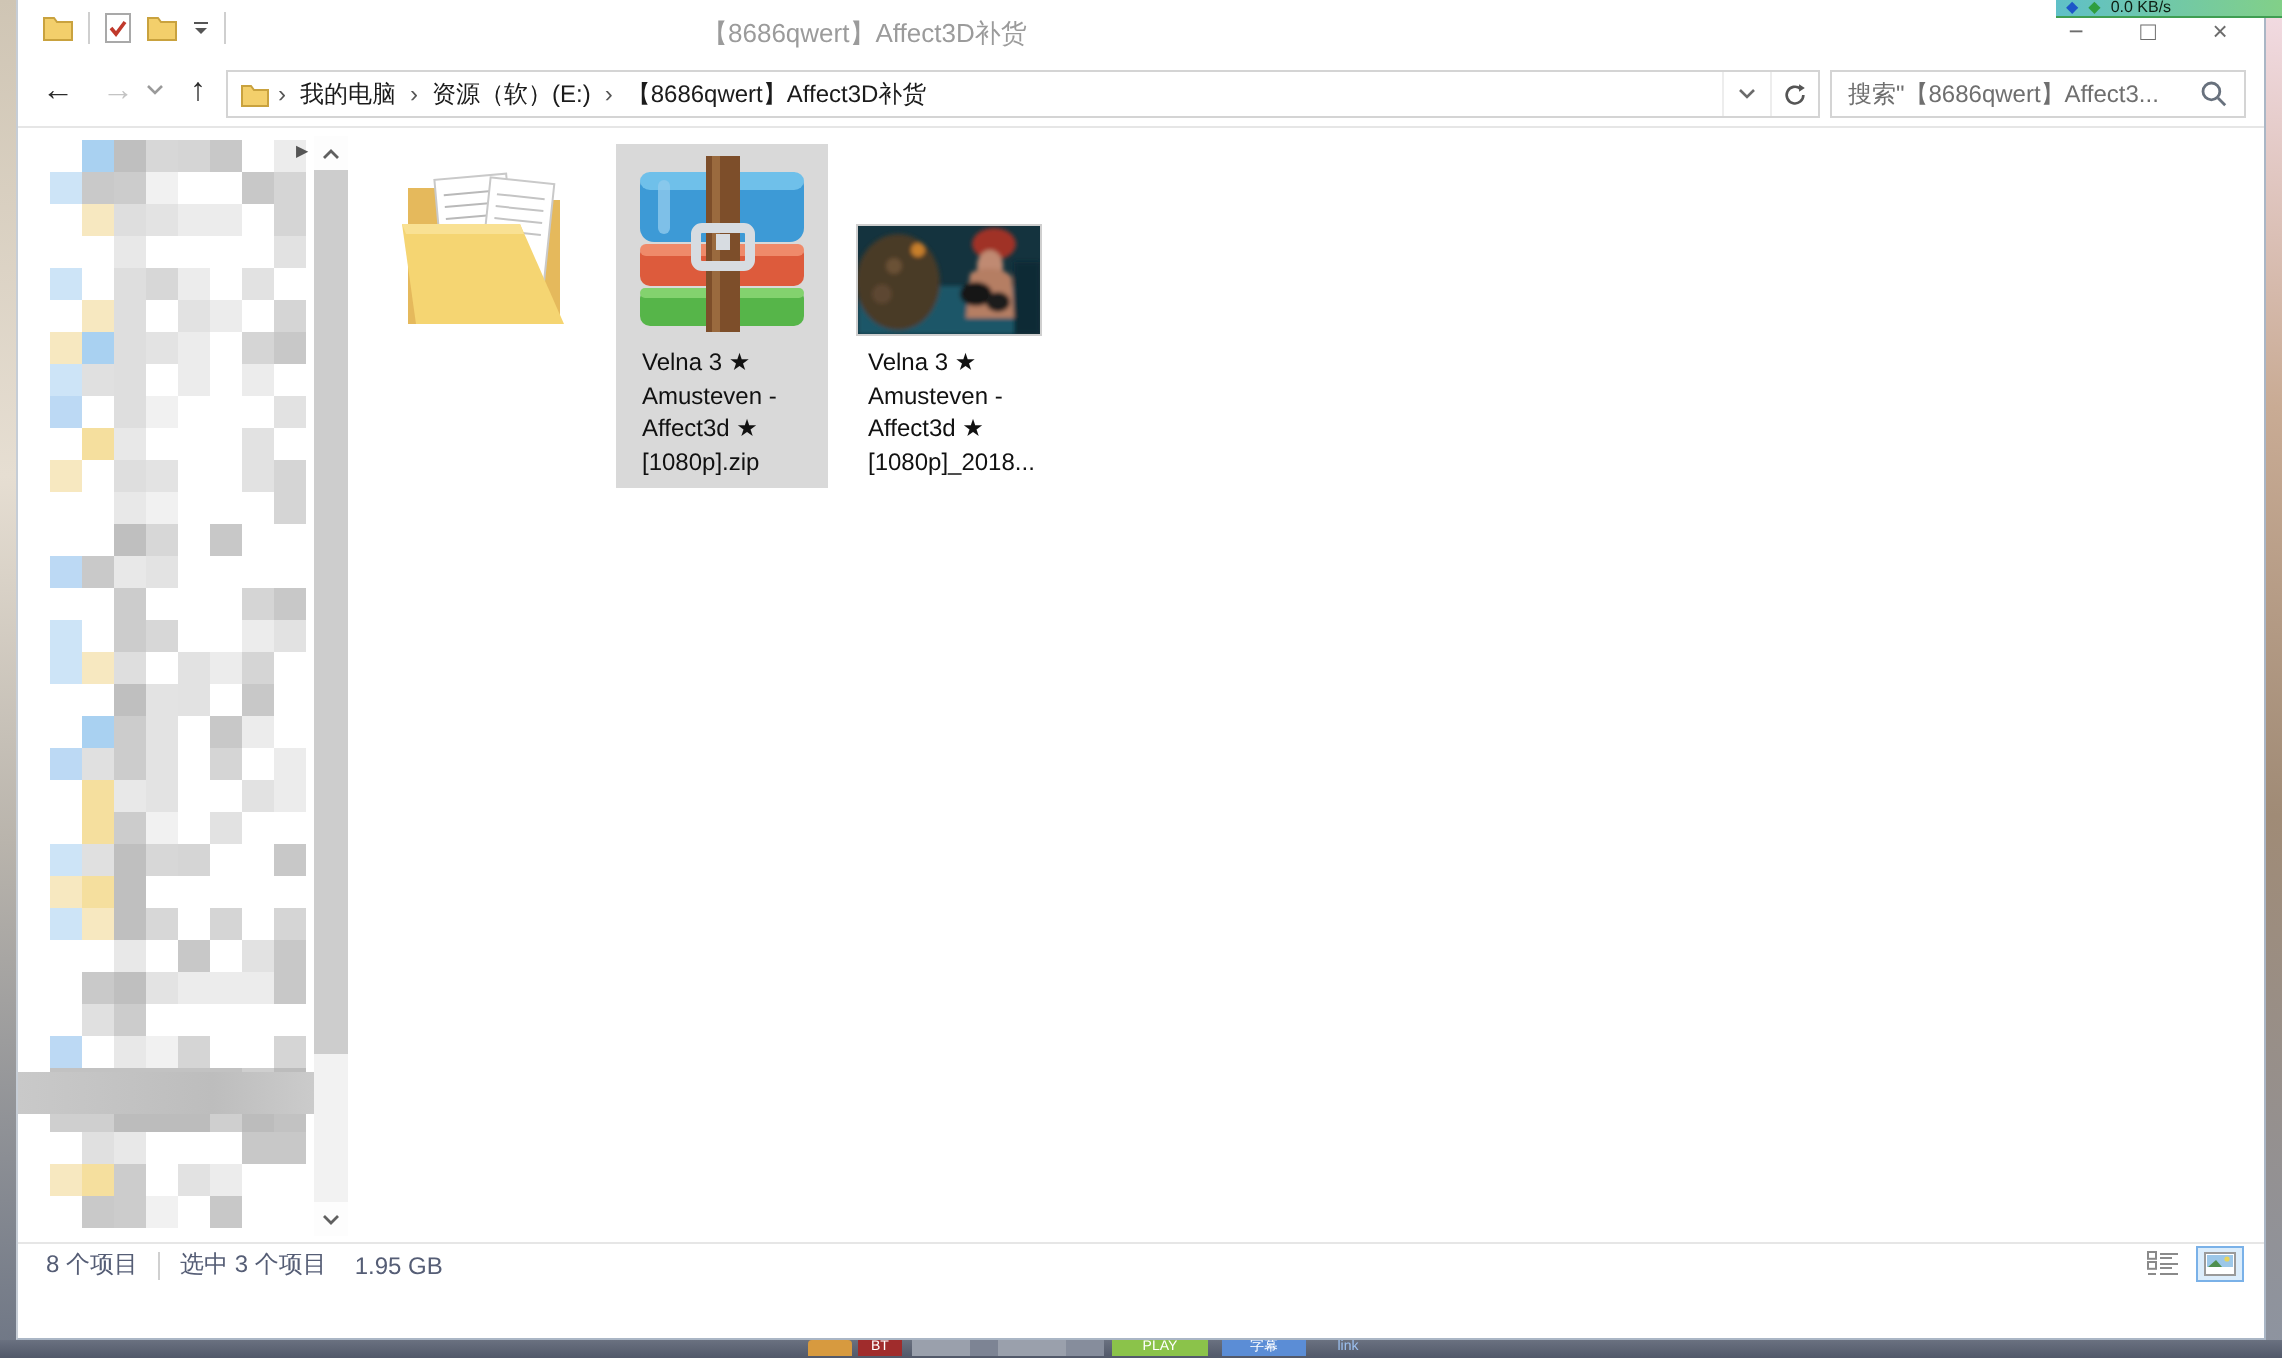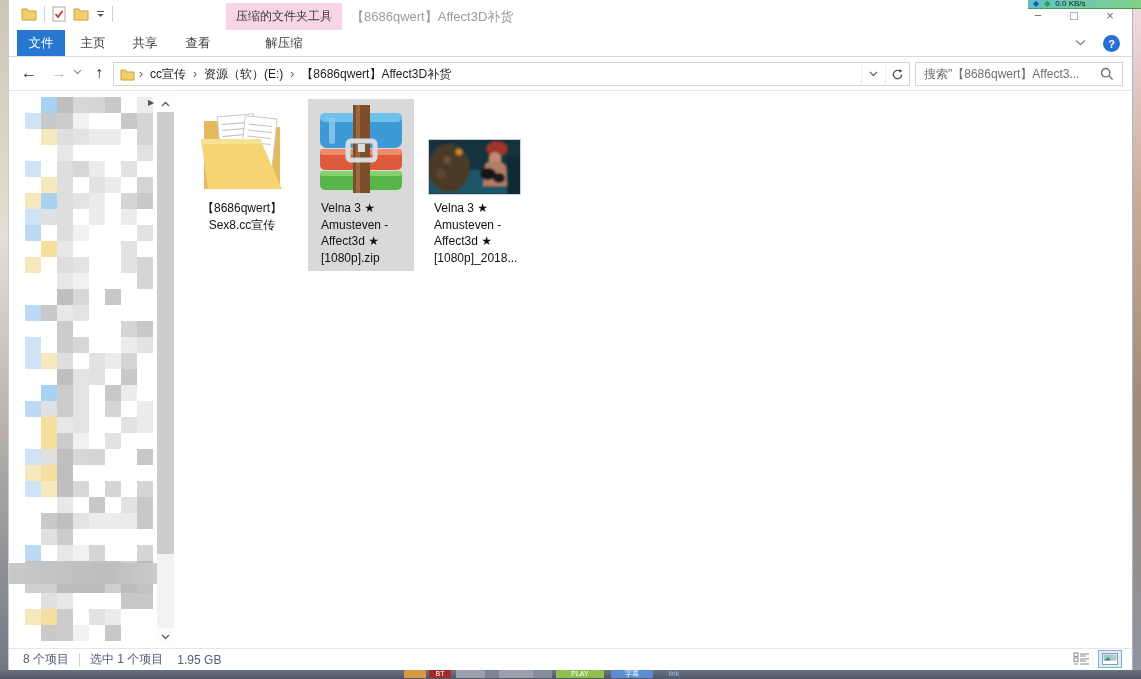--- a/index.html
+++ b/index.html
@@ -136,61 +136,47 @@
           </svg>
       </span>
       <span class="chev">
         <svg width="9" height="8" viewBox="0 0 9 8">
             <line x1="1" y1="1.5" x2="8" y2="1.5" stroke="#555"></line>
             <path d="M1.5,4 L4.5,7 L7.5,4 z" fill="#555"></path>
           </svg>
       </span>
       <span class="sep"></span>
     </div>
-    <div class="ctx-header">压缩的文件夹工具</div>
     <div class="win-title">【8686qwert】Affect3D补货</div>
     <div class="win-controls">
       <div class="win-btn">−</div>
       <div class="win-btn">□</div>
       <div class="win-btn">×</div>
     </div>
   </div>
 
-  <div class="tabrow">
-    <div class="tab tab-file">文件</div>
-    <div class="tab tab-home">主页</div>
-    <div class="tab tab-share">共享</div>
-    <div class="tab tab-view">查看</div>
-    <div class="tab tab-extract">解压缩</div>
-    <span class="ribbon-collapse">
-      <svg width="11" height="7" viewBox="0 0 11 7">
-          <polyline points="1,1.5 5.5,5.5 10,1.5" fill="none" stroke="#8a8a8a" stroke-width="1.4"></polyline>
-        </svg>
-    </span>
-    <div class="help-btn">?</div>
-  </div>
 
   <div class="addrrow">
     <span class="nav-glyph g-back">←</span>
     <span class="nav-glyph g-fwd">→</span>
     <span class="nav-glyph g-hist">
       <svg width="9" height="6" viewBox="0 0 9 6">
           <polyline points="1,1 4.5,4.5 8,1" fill="none" stroke="#9a9a9a" stroke-width="1.3"></polyline>
         </svg>
     </span>
     <span class="nav-glyph g-up">↑</span>
 
     <div class="addr-box">
       <span class="foldico">
         <svg width="15" height="13" viewBox="0 0 15 13">
             <path d="M1,2 h4.5 l1.5,2 H14 v8 H1 z" fill="#f3cf6b" stroke="#c9a23e" stroke-width="1"></path>
           </svg>
       </span>
       <span class="crumb-sep">›</span>
-      <span class="crumb">cc宣传</span>
+      <span class="crumb">我的电脑</span>
       <span class="crumb-sep">›</span>
       <span class="crumb">资源（软）(E:)</span>
       <span class="crumb-sep">›</span>
       <span class="crumb">【8686qwert】Affect3D补货</span>
       <div class="addr-right">
         <div class="addr-seg">
           <svg width="9" height="6" viewBox="0 0 9 6">
               <polyline points="1,1 4.5,4.5 8,1" fill="none" stroke="#6b6b6b" stroke-width="1.3"></polyline>
             </svg>
         </div>
@@ -528,24 +514,20 @@
             <g stroke="#c4c4c4" stroke-width="1">
                 <line x1="50" y1="22" x2="74" y2="22"></line>
                 <line x1="50" y1="28" x2="74" y2="28"></line>
                 <line x1="50" y1="34" x2="74" y2="34"></line>
                 <line x1="50" y1="40" x2="74" y2="40"></line>
               </g>
             </g>
           <path d="M5,36 L64,36 L86,86 L12,86 Z" fill="#f5d572"></path>
           <path d="M5,36 L64,36 L66,41 L7,41 Z" fill="#f9e193"></path>
         </svg>
-      </div>
-      <div class="flabel">
-        <div>【8686qwert】</div>
-        <div>Sex8.cc宣传</div>
       </div>
     </div>
 
     <div class="item item-2">
       <div class="icon-wrap">
         <svg width="92" height="92" viewBox="0 0 92 92">
           <rect x="5" y="10" width="82" height="35" rx="7" fill="#3d9ad6"></rect>
           <rect x="5" y="10" width="82" height="9" rx="5" fill="#6fc0ea"></rect>
           <rect x="5" y="46" width="82" height="21" rx="5" fill="#dd5b3c"></rect>
           <rect x="5" y="46" width="82" height="6" rx="3" fill="#ef8a6a"></rect>
@@ -595,21 +577,21 @@
         <div>Amusteven -</div>
         <div>Affect3d ★</div>
         <div>[1080p]_2018...</div>
       </div>
     </div>
   </div>
 
   <div class="statusbar">
     <span>8 个项目</span>
     <span class="sb-div"></span>
-    <span>选中 1 个项目</span>
+    <span>选中 3 个项目</span>
     <span class="sb-size">1.95 GB</span>
     <div class="view-btns">
       <span>
         <svg width="17" height="14" viewBox="0 0 17 14">
           <g stroke="#8a8a8a" stroke-width="1" fill="none">
             <rect x="1" y="1" width="4" height="3.4"></rect>
               <line x1="7" y1="2" x2="16" y2="2"></line>
               <line x1="7" y1="4" x2="13" y2="4"></line>
             <rect x="1" y="6" width="4" height="3.4"></rect>
               <line x1="7" y1="7" x2="16" y2="7"></line>

